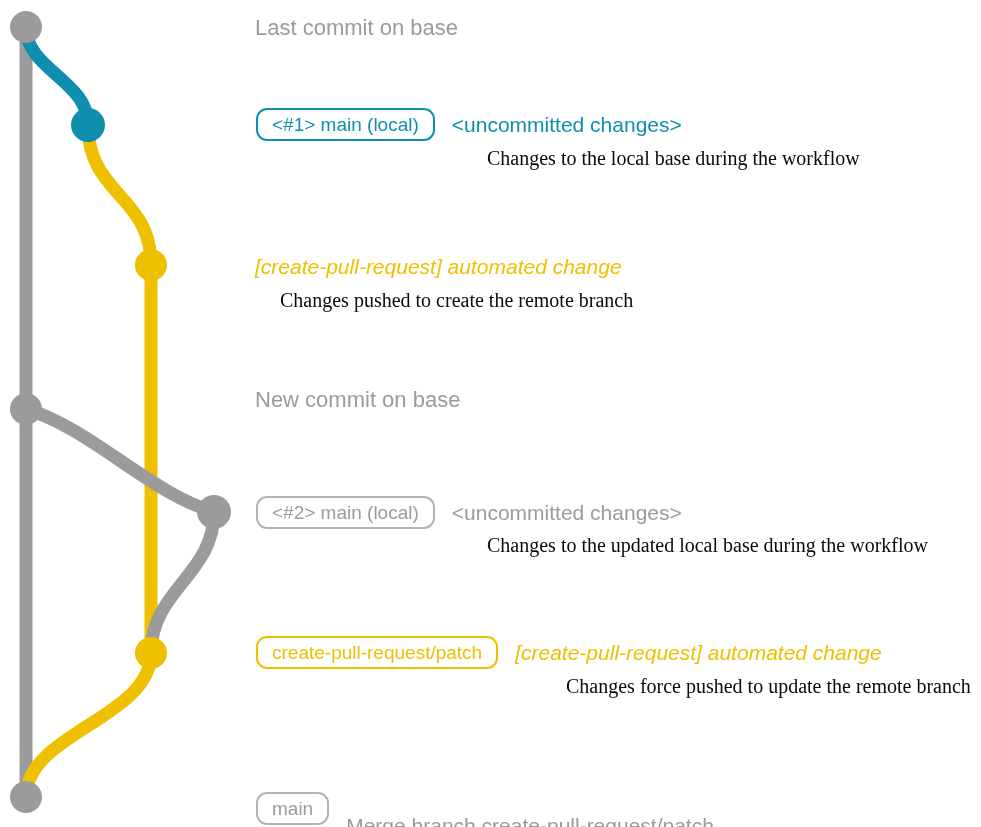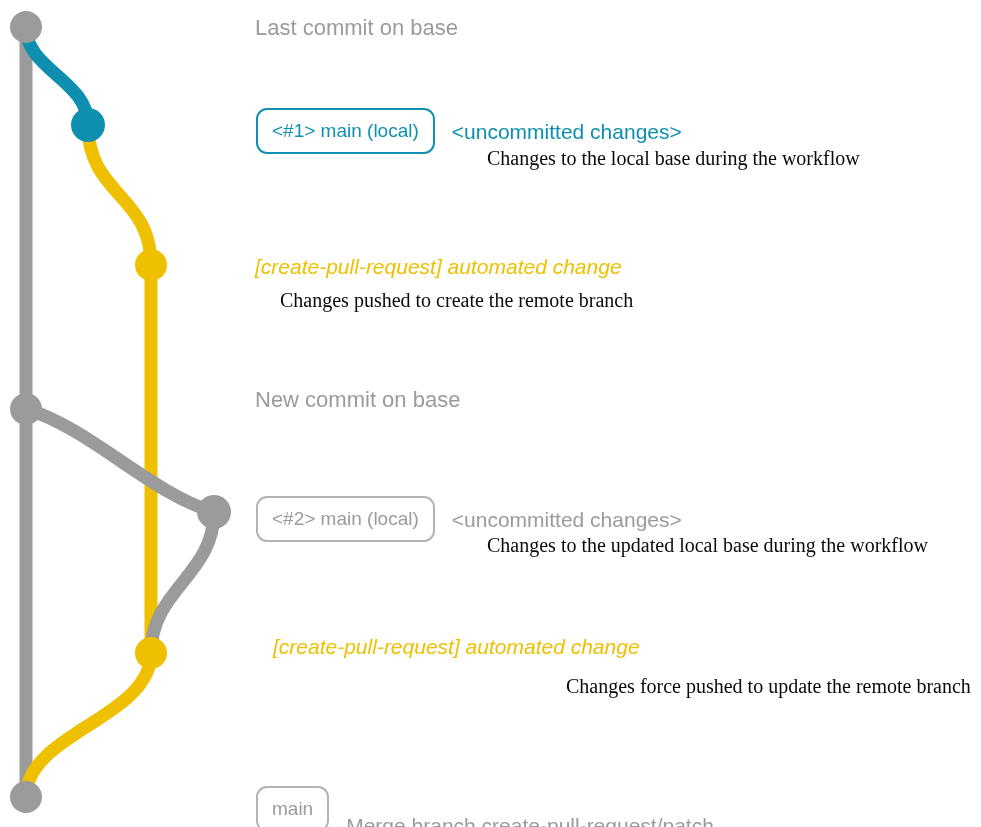--- a/index.html
+++ b/index.html
@@ -31,21 +31,21 @@
     align-items: center;
   }
   .pill {
     display: inline-flex;
     align-items: center;
     justify-content: center;
     box-sizing: border-box;
     border-width: 2px;
     border-style: solid;
     border-radius: 11px;
-    height: 46px;
+    height: 33px;
     padding: 0 14px;
     font-size: 19px;
     font-family: "Liberation Sans", sans-serif;
     white-space: nowrap;
     background: #ffffff;
   }
   .pill-blue  { border-color: #1090b0; color: #1090b0; }
   .pill-gray  { border-color: #b3b3b3; color: #9b9b9b; }
   .pill-yellow{ border-color: #efc000; color: #efc000; }
   .msg {
@@ -122,20 +122,21 @@
 
   <div class="headline msg-gray" style="left:255px; top:389px;">New commit on base</div>
 
   <div class="row" style="left:256px; top:496px;">
     <div class="pill pill-gray">&lt;#2&gt; main (local)</div>
     <div class="msg msg-gray" style="margin-left:17px;">&lt;uncommitted changes&gt;</div>
   </div>
   <div class="sub" style="left:487px; top:535px;">Changes to the updated local base during the workflow</div>
 
   <div class="row" style="left:256px; top:636px;">
+    <div class="pill pill-yellow">create-pull-request/patch</div>
     <div class="msg msg-yellow" style="margin-left:17px;">[create-pull-request] automated change</div>
   </div>
   <div class="sub" style="left:566px; top:676px;">Changes force pushed to update the remote branch</div>
 
   <div class="row" style="left:256px; top:781px;">
     <div class="pill pill-gray">main</div>
     <div class="msg msg-gray" style="margin-left:17px;margin-top:34px;">Merge branch create-pull-request/patch</div>
   </div>
 
 </div>

